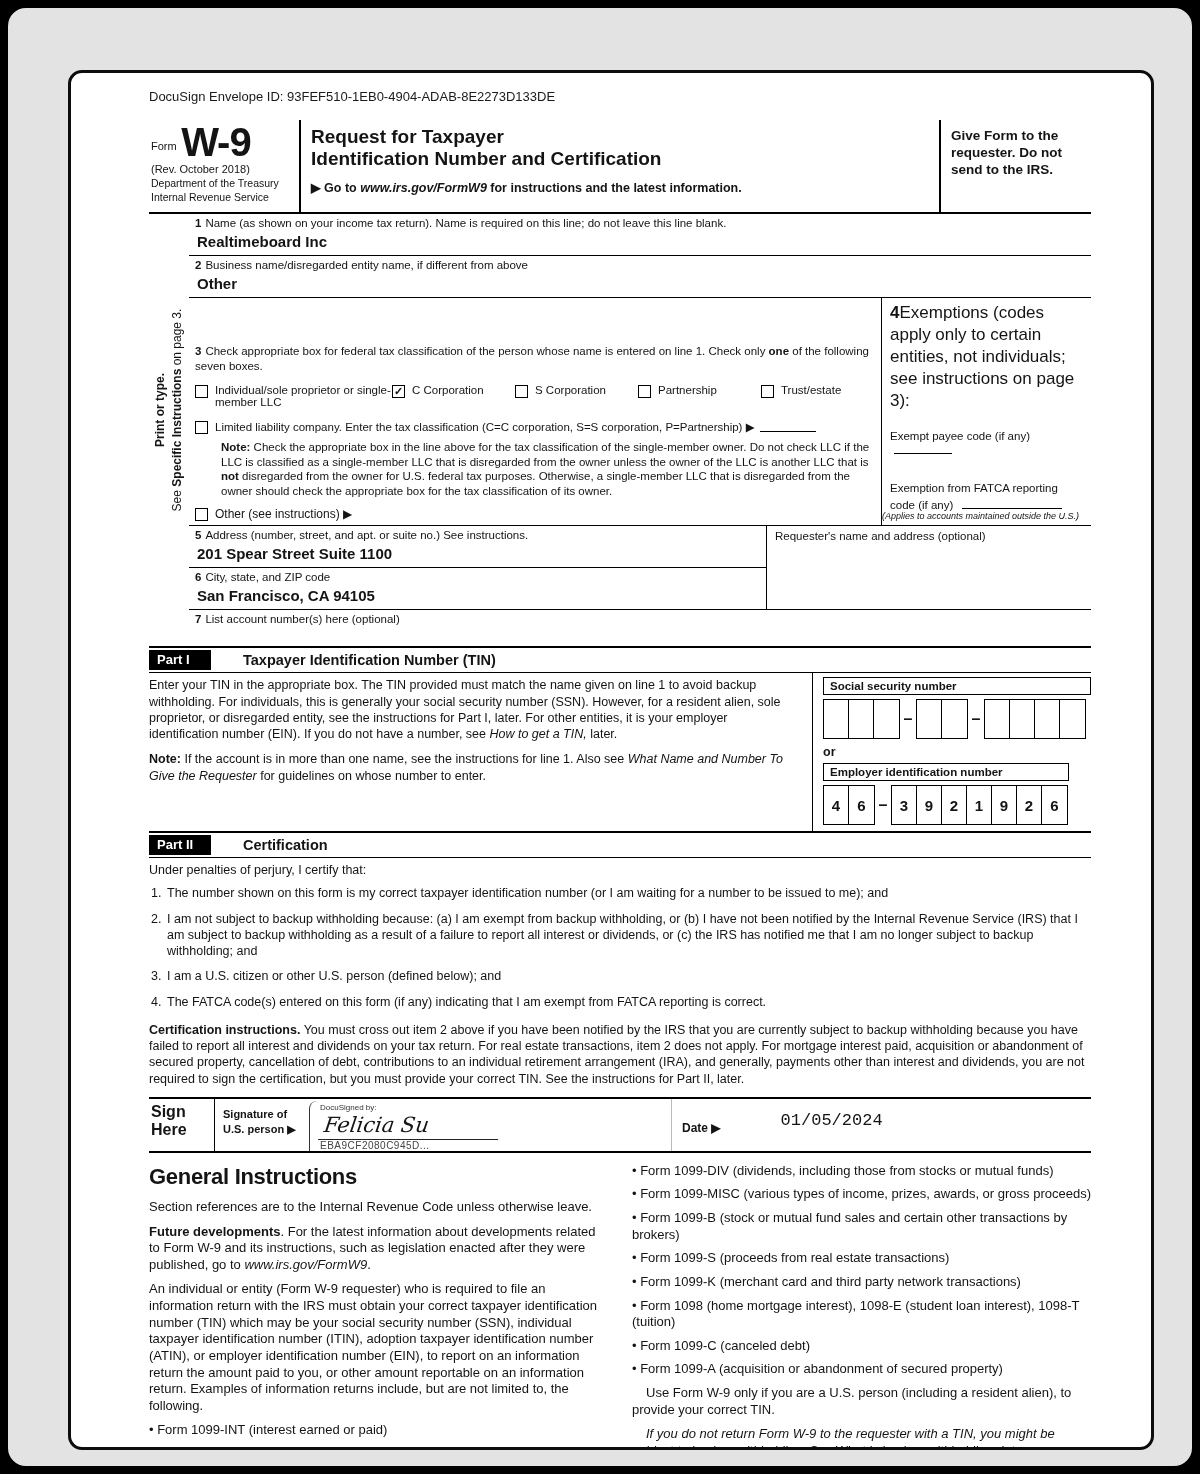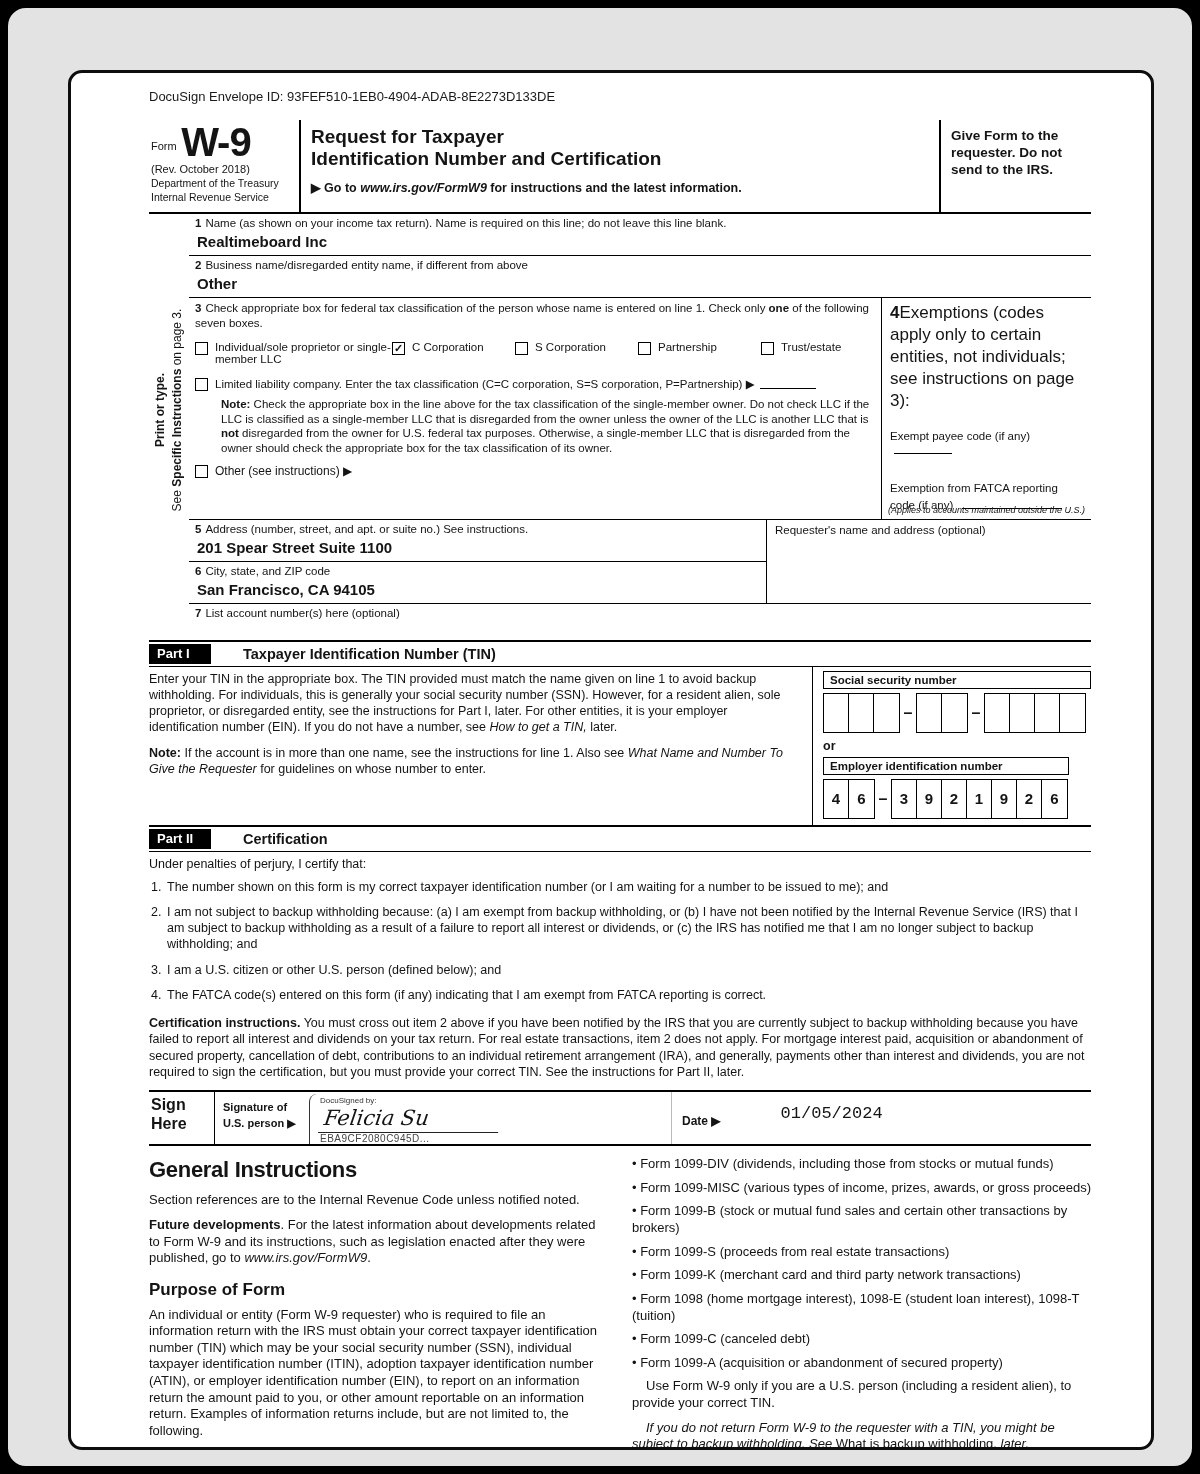--- a/index.html
+++ b/index.html
@@ -24,34 +24,34 @@
 
   
   .formbody { position:relative; margin-left:40px; }
   .sidestrip { position:absolute; left:-40px; top:0; width:40px; height:392px; }
   .siderot { position:absolute; top:50%; left:50%; transform:translate(-50%,-50%) rotate(-90deg); width:392px; text-align:center; font-size:12px; line-height:1.45; white-space:nowrap; }
   .row { border-bottom:1.2px solid #000; padding:3px 0 3px 6px; }
   .lbl { font-size:11.5px; }
   .lbl b.n { margin-right:4px; }
   .val { font-size:15px; font-weight:bold; margin:4px 0 2px 2px; }
   .split { display:flex; border-bottom:1.2px solid #000; }
-  .s-left { flex:1; }
+  .s-left { flex:1;margin-top:43px; }
   .s-right { width:210px; border-left:1.2px solid #000; padding:4px 4px 4px 8px; position:relative; }
   .cbrow { display:flex; margin-top:10px; padding-left:6px; }
   .cbitem { display:flex; align-items:flex-start; font-size:11.5px; }
   .cb { width:13px; height:13px; border:1.2px solid #000; display:inline-flex; align-items:center; justify-content:center; font-size:11px; font-weight:bold; flex:0 0 13px; margin-right:7px; margin-top:1px; background:#fff; }
   .w1{width:197px;} .w2{width:123px;} .w3{width:123px;} .w4{width:123px;}
   .llcline { display:flex; margin-top:12px; padding-left:6px; font-size:11.5px; }
   .blank { display:inline-block; border-bottom:1px solid #000; height:12px; vertical-align:baseline; }
   .note3 { font-size:11.5px; line-height:1.3; margin:6px 0 0 32px; padding-right:4px; }
   .otherline { display:flex; margin:8px 0 4px 6px; font-size:12px; }
   .ex-title { font-size:17px; line-height:1.3; }
   .ex-item { font-size:11.5px; margin-top:18px; }
   .fatca { font-size:11.5px; margin-top:24px; line-height:1.5; }
-  .applies { position:absolute; bottom:4px; left:6px; font-size:9px; font-style:italic; white-space:nowrap; }
+  .applies { position:absolute; bottom:4px; left:0; font-size:9px; font-style:italic; white-space:nowrap; }
   .addr-split { display:flex; border-bottom:1.2px solid #000; }
   .addr-left { flex:1; }
   .addr-left .row:last-child { border-bottom:none; }
   .req-cell { width:325px; border-left:1.2px solid #000; padding:4px 4px 4px 8px; font-size:11.5px; }
 
   
   .parthdr { display:flex; align-items:center; border-top:2.5px solid #000; border-bottom:1.2px solid #000; padding:0; }
   .badge { background:#000; color:#fff; font-weight:bold; font-size:13px; padding:2px 10px 3px 8px; margin:2px 0; min-width:62px; }
   .parttitle { font-weight:bold; font-size:14.5px; margin-left:32px; }
   .p1body { display:flex; }
@@ -306,25 +306,24 @@
           <div class="datecell">
             <div class="datelabel">Date ▶</div>
             <div class="dateval">01/05/2024</div>
           </div>
         </div>
       </div>
 
       <div class="gi">
         <div class="gicol">
           <h1>General Instructions</h1>
-          <p>Section references are to the Internal Revenue Code unless notified noted.</p>
+          <p>Section references are to the Internal Revenue Code unless otherwise leave.</p>
           <p>
             <b>Future developments</b><span>. For the latest information about developments related to Form W-9 and its instructions, such as legislation enacted after they were published, go to </span><span class="it">www.irs.gov/FormW9</span><span>.</span>
           </p>
-          <h2>Purpose of Form</h2>
           <p>An individual or entity (Form W-9 requester) who is required to file an information return with the IRS must obtain your correct taxpayer identification number (TIN) which may be your social security number (SSN), individual taxpayer identification number (ITIN), adoption taxpayer identification number (ATIN), or employer identification number (EIN), to report on an information return the amount paid to you, or other amount reportable on an information return. Examples of information returns include, but are not limited to, the following.</p>
           <div class="bullet">Form 1099-INT (interest earned or paid)</div>
         </div>
         <div class="gicol">
           <div class="bullet">Form 1099-DIV (dividends, including those from stocks or mutual funds)</div>
           <div class="bullet">Form 1099-MISC (various types of income, prizes, awards, or gross proceeds)</div>
           <div class="bullet">Form 1099-B (stock or mutual fund sales and certain other transactions by brokers)</div>
           <div class="bullet">Form 1099-S (proceeds from real estate transactions)</div>
           <div class="bullet">Form 1099-K (merchant card and third party network transactions)</div>
           <div class="bullet">Form 1098 (home mortgage interest), 1098-E (student loan interest), 1098-T (tuition)</div>

